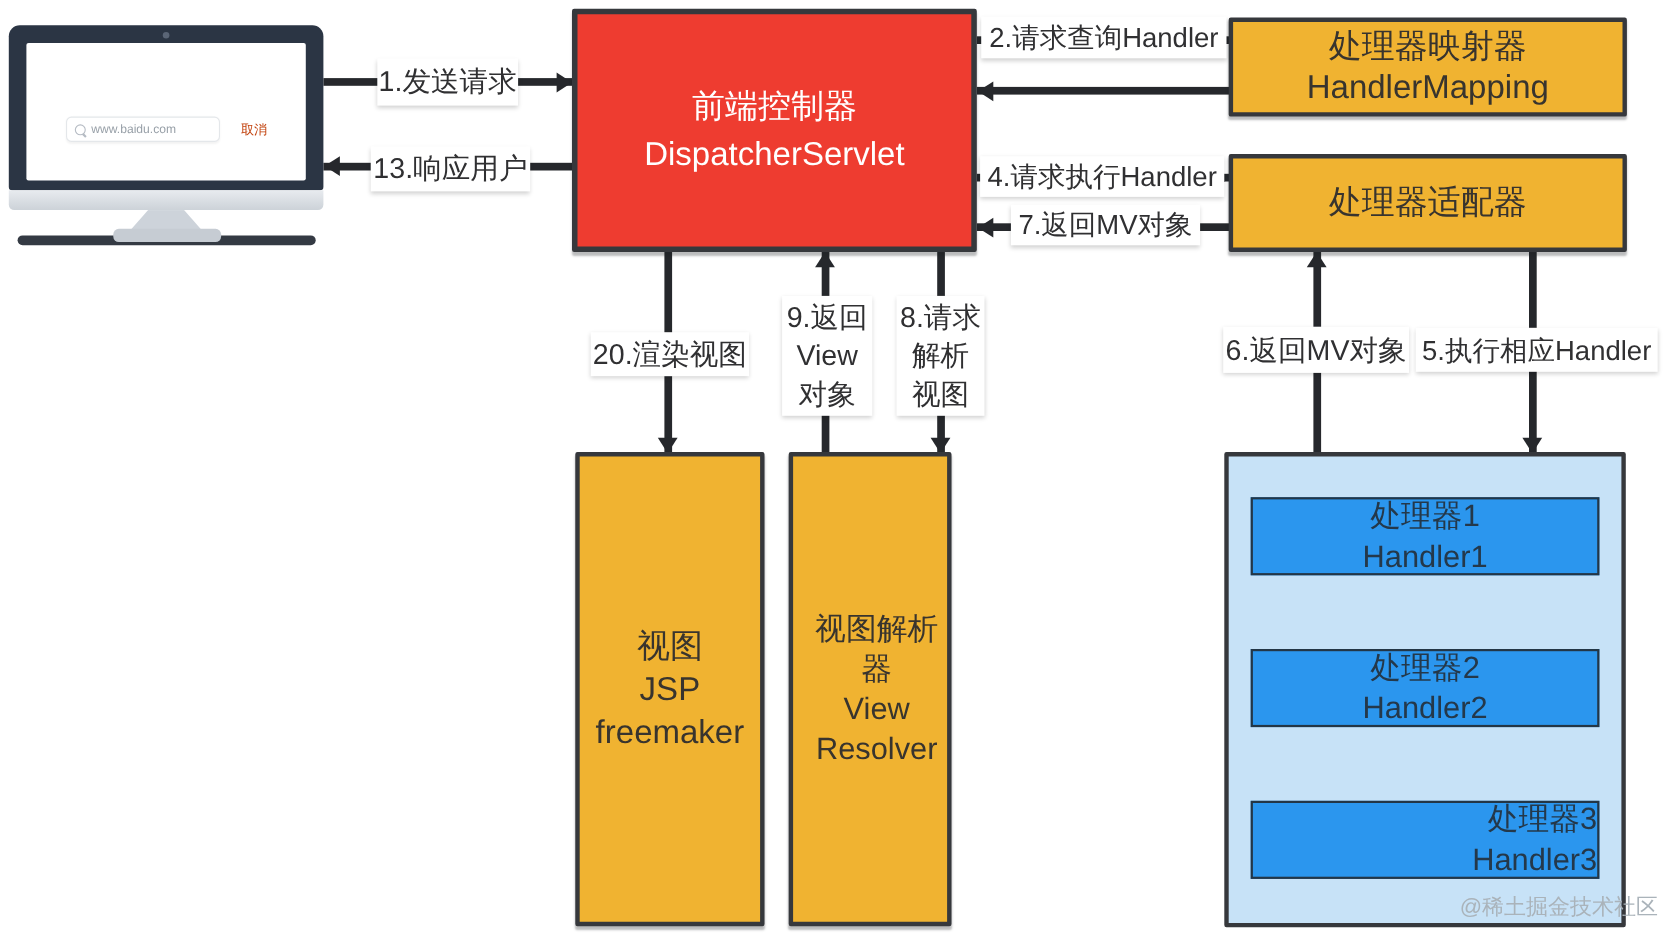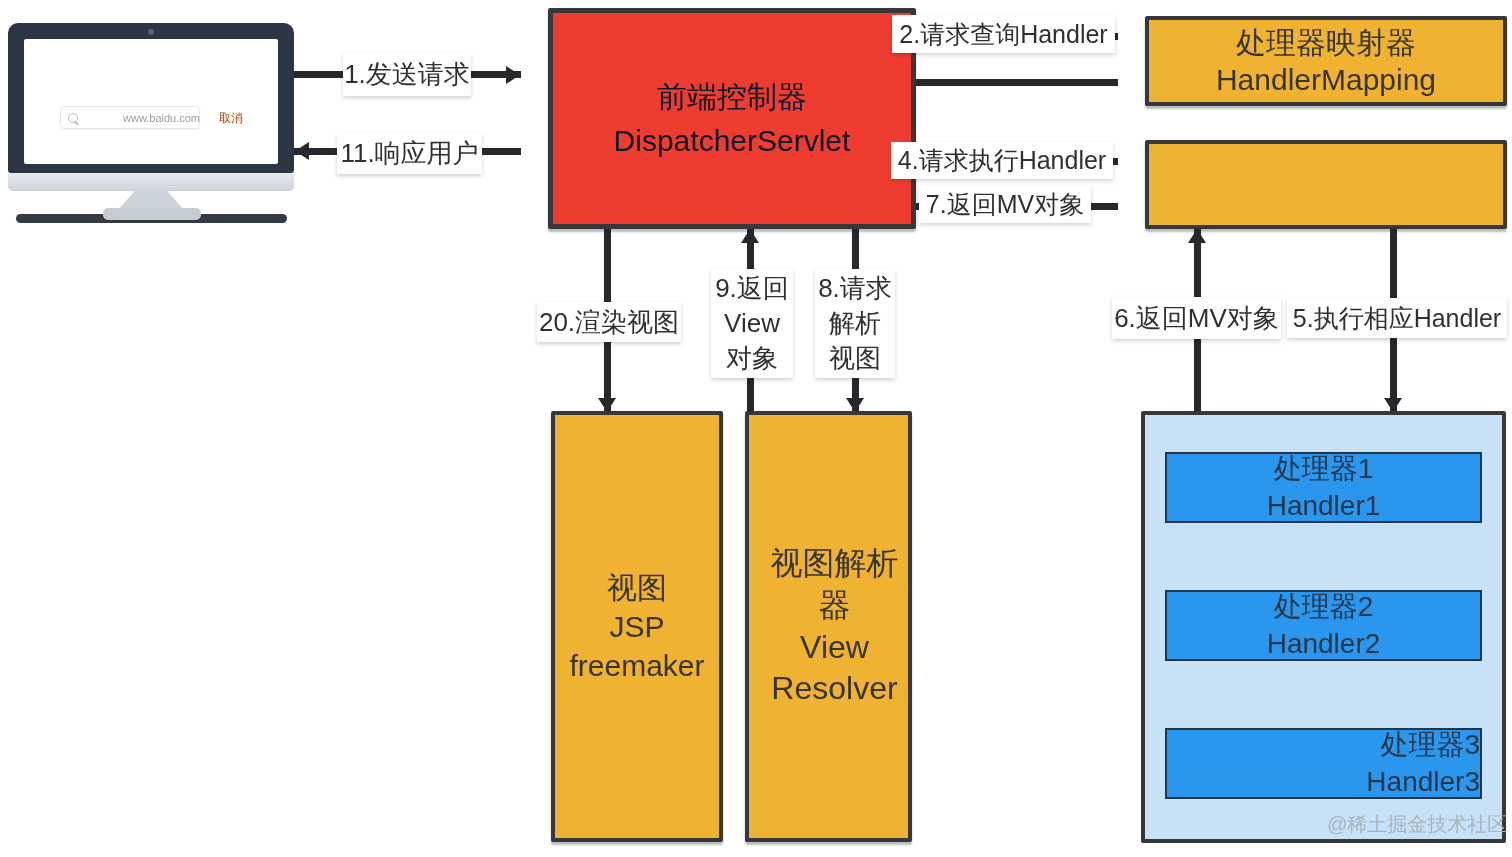--- a/index.html
+++ b/index.html
@@ -11,30 +11,30 @@
   .mon-bezel{position:absolute;left:8px;top:23px;width:286px;height:150px;background:#2b3544;border-radius:10px 10px 3px 3px;z-index:2;}
   .mon-screen{position:absolute;left:16px;top:16px;width:254px;height:125px;background:#ffffff;border-radius:2px;}
   .mon-camera{position:absolute;left:140px;top:6px;width:6px;height:6px;border-radius:50%;background:#5a6576;}
   .mon-chin{position:absolute;left:8px;top:173px;width:286px;height:18px;background:linear-gradient(#e8ebef,#ccd2d8);border-radius:0 0 5px 5px;z-index:2;}
   .mon-neck{position:absolute;left:117px;top:191px;width:68px;height:20px;background:#cdd3da;clip-path:polygon(26% 0,74% 0,100% 100%,0 100%);z-index:2;}
   .mon-base{position:absolute;left:103px;top:208px;width:98px;height:12px;background:#c6ccd3;border-radius:5px;z-index:2;}
   .mon-shadow{position:absolute;left:16px;top:214px;width:271px;height:9px;background:#343a43;border-radius:5px;z-index:1;}
   .search-bar{position:absolute;left:36px;top:67px;width:140px;height:23px;background:#fff;border:1px solid #e4e7ea;border-radius:5px;box-shadow:0 1px 2px rgba(0,0,0,.05);display:flex;align-items:center;padding-left:7px;box-sizing:border-box;}
   .search-icon{width:8px;height:8px;border:1.5px solid #b6bcc4;border-radius:50%;position:relative;margin-right:5px;flex:none;}
   .search-icon::after{content:"";position:absolute;left:7px;top:7px;width:4px;height:1.5px;background:#b6bcc4;transform:rotate(45deg);transform-origin:0 0;}
-  .search-url{font-size:11px;color:#98a0a8;white-space:nowrap;margin-left:40px;}
+  .search-url{font-size:11px;color:#98a0a8;white-space:nowrap;}
   .cancel-btn{position:absolute;left:195px;top:71px;font-size:12px;color:#c2410c;}
   
-  .node{position:absolute;box-sizing:border-box;display:flex;flex-direction:column;align-items:center;justify-content:center;text-align:center;z-index:2;margin-left:28px;}
-  .node-dispatcher{left:520px;top:8px;width:368px;height:221px;background:#ee3c30;border:5px solid #36383c;border-radius:2px;color:#0f172a;font-size:30px;line-height:1.45;box-shadow:0 3px 2px rgba(30,32,36,.3);}
+  .node{position:absolute;box-sizing:border-box;display:flex;flex-direction:column;align-items:center;justify-content:center;text-align:center;z-index:2;}
+  .node-dispatcher{left:520px;top:8px;width:368px;height:221px;background:#ee3c30;border:5px solid #36383c;border-radius:2px;color:#ffffff;font-size:30px;line-height:1.45;box-shadow:0 3px 2px rgba(30,32,36,.3);}
   .node-yellow{background:#f0b331;border:4px solid #36383c;border-radius:2px;color:#38342e;box-shadow:0 3px 2px rgba(30,32,36,.3);}
   .node-mapping{left:1117px;top:16px;width:362px;height:90px;font-size:30px;line-height:1.25;}
   .node-adapter{left:1117px;top:140px;width:362px;height:89px;font-size:30px;line-height:1.25;}
   .node-view{left:523px;top:411px;width:172px;height:431px;font-size:30px;line-height:1.3;white-space:pre-line;}
-  .node-resolver{left:717px;top:411px;width:167px;height:431px;font-size:32px;line-height:1.3;white-space:pre-line;padding-left:12px;}
+  .node-resolver{left:717px;top:411px;width:148px;height:431px;font-size:28px;line-height:1.3;white-space:pre-line;padding-left:12px;}
   .node-handlers{left:1113px;top:411px;width:365px;height:432px;background:#c7e2f7;border:4px solid #36383c;border-radius:2px;display:block;}
   .handler-item{position:absolute;left:20px;width:317px;height:71px;background:#2b96ee;border:2px solid #233646;color:#24384a;font-size:28px;line-height:1.3;display:flex;flex-direction:column;align-items:center;justify-content:center;text-align:center;box-sizing:border-box;}
   .handler-1{top:37px;} .handler-2{top:175px;} .handler-3{top:313px;align-items:flex-end;}
   
   .line{position:absolute;background:#26282c;z-index:1;}
   .arrow{position:absolute;width:0;height:0;z-index:1;}
   .arrow-right{border-left:14px solid #26282c;border-top:9px solid transparent;border-bottom:9px solid transparent;}
   .arrow-left{border-right:14px solid #26282c;border-top:9px solid transparent;border-bottom:9px solid transparent;}
   .arrow-down{border-top:14px solid #26282c;border-left:9px solid transparent;border-right:9px solid transparent;}
   .arrow-up{border-bottom:14px solid #26282c;border-left:9px solid transparent;border-right:9px solid transparent;}
@@ -105,20 +105,21 @@
     <span>前端控制器</span>
     <span>DispatcherServlet</span>
   </div>
 
   <div class="node node-yellow node-mapping">
     <span>处理器映射器</span>
     <span>HandlerMapping</span>
   </div>
 
   <div class="node node-yellow node-adapter">
+    <span>处理器适配器</span>
   </div>
 
   <div class="node node-yellow node-view">视图
 JSP
 freemaker</div>
 
   <div class="node node-yellow node-resolver">视图解析器
 View
 Resolver</div>
 
@@ -131,21 +132,21 @@
       <span>处理器2</span>
       <span>Handler2</span>
     </div>
     <div class="handler-item handler-3">
       <span>处理器3</span>
       <span>Handler3</span>
     </div>
   </div>
 
   <div class="step st1">1.发送请求</div>
-  <div class="step st11">11.响应用户</div>
+  <div class="step st11">13.响应用户</div>
   <div class="step st2">2.请求查询Handler</div>
   <div class="step st4">4.请求执行Handler</div>
   <div class="step st7">7.返回MV对象</div>
   <div class="step st10">20.渲染视图</div>
   <div class="step step-multi st9">9.返回
 View
 对象</div>
   <div class="step step-multi st8">8.请求
 解析
 视图</div>

